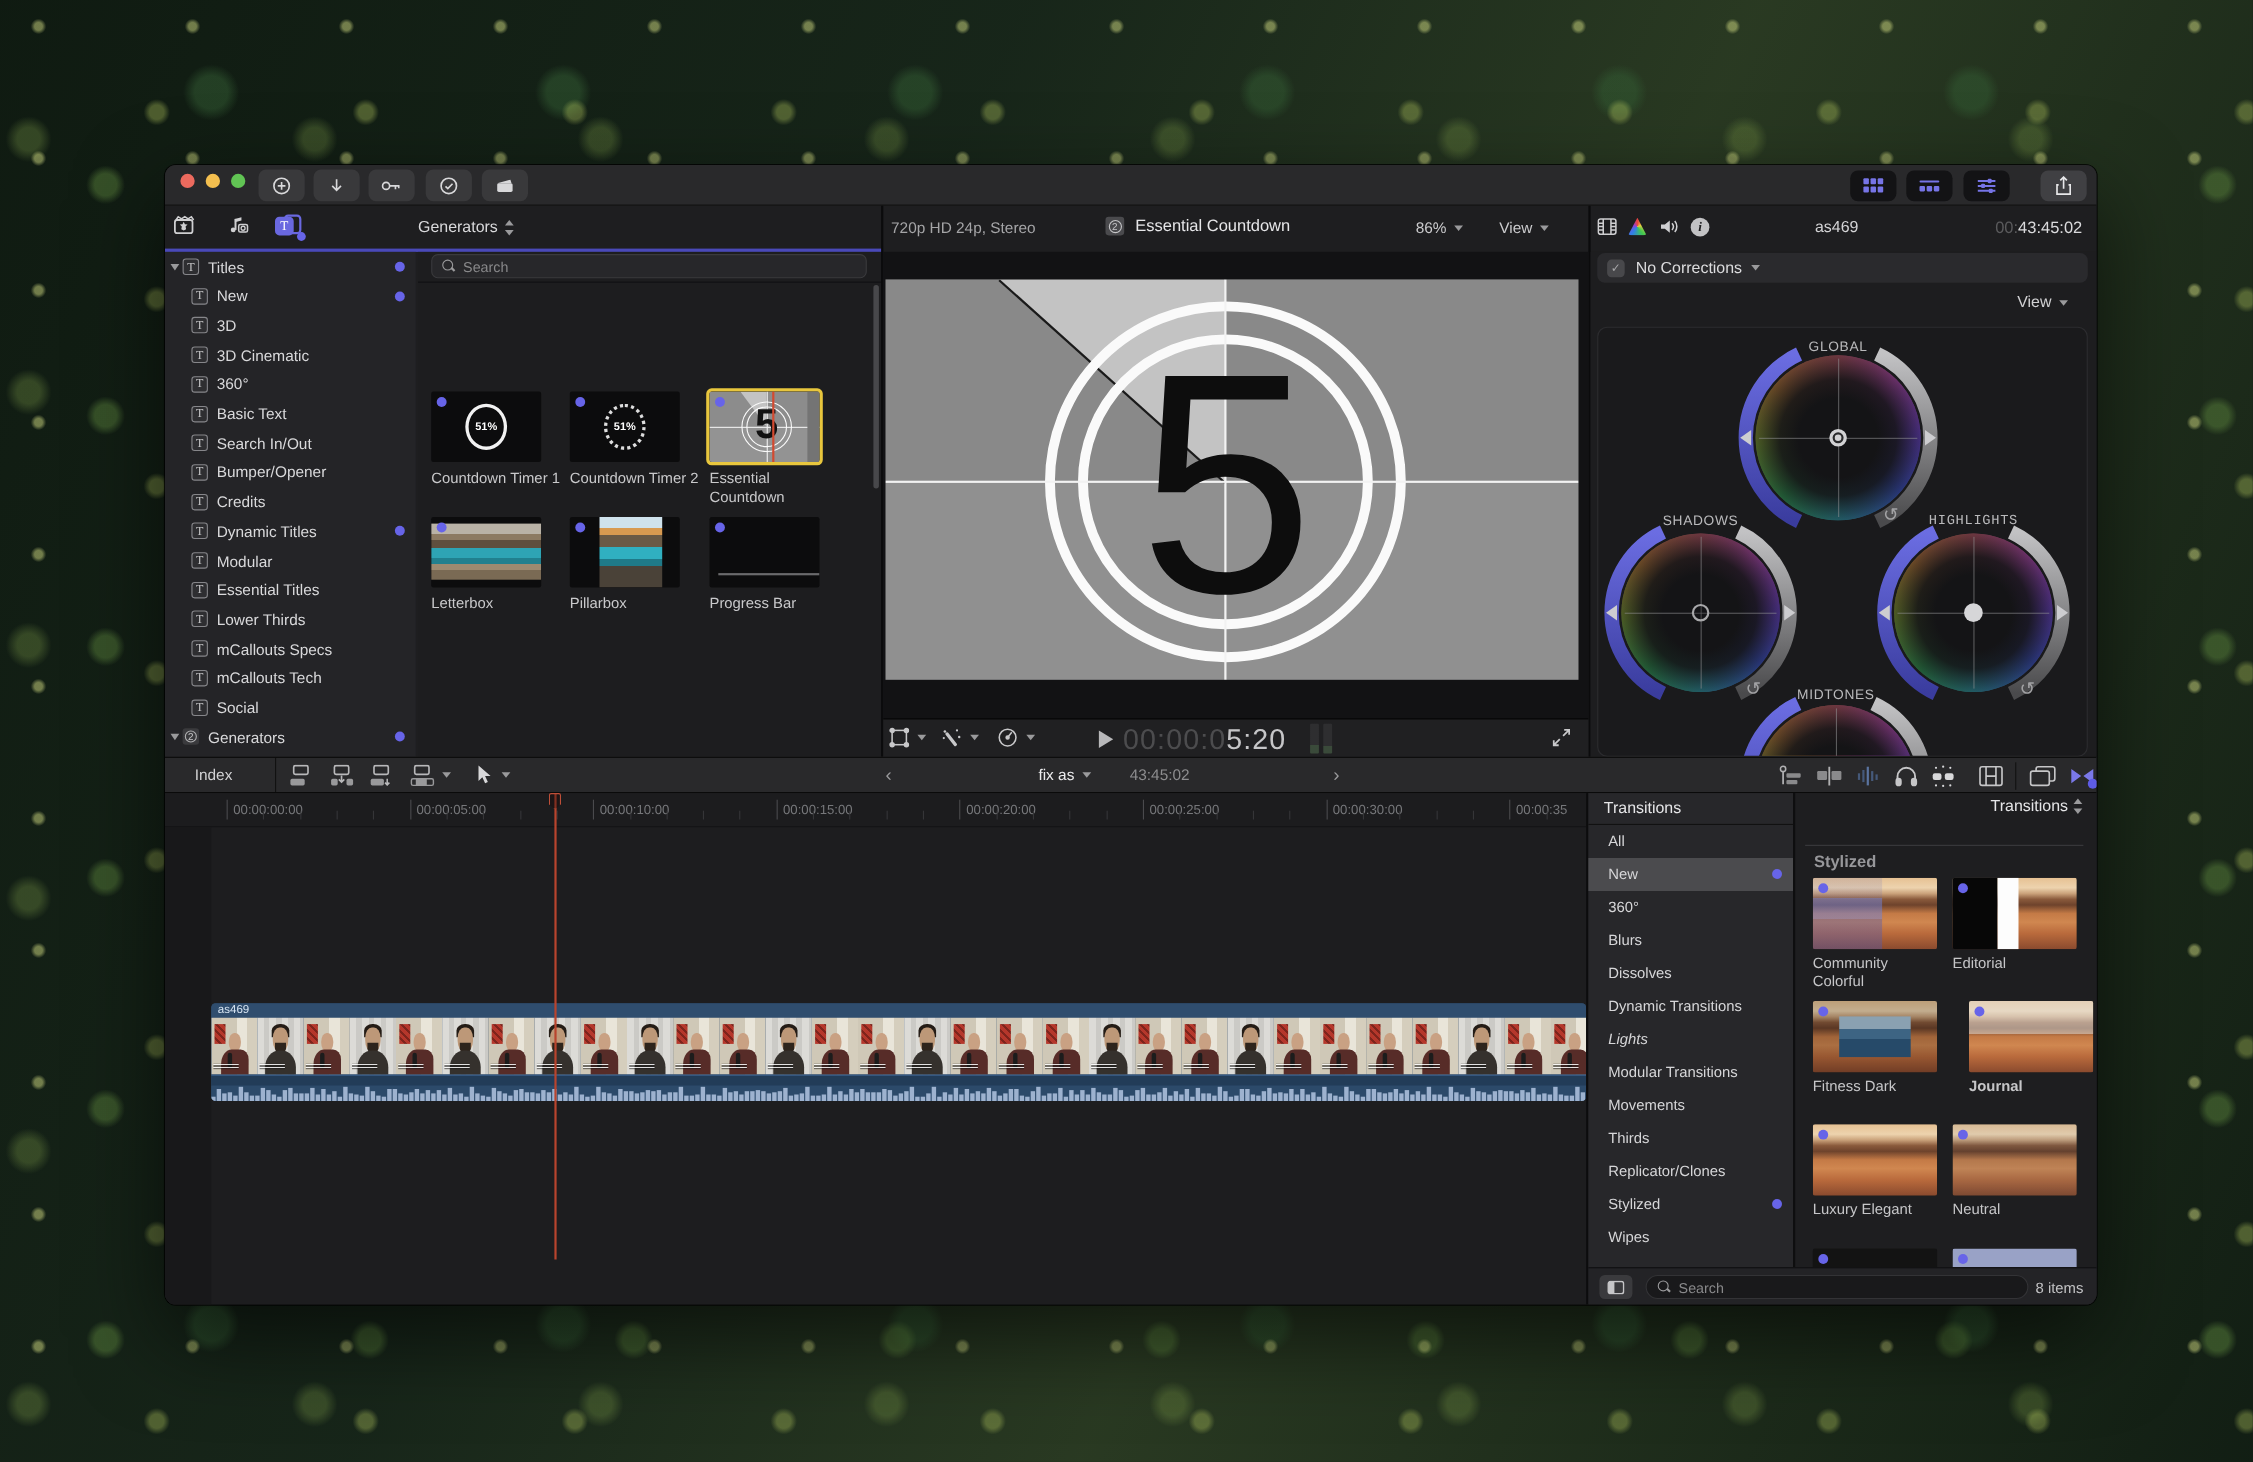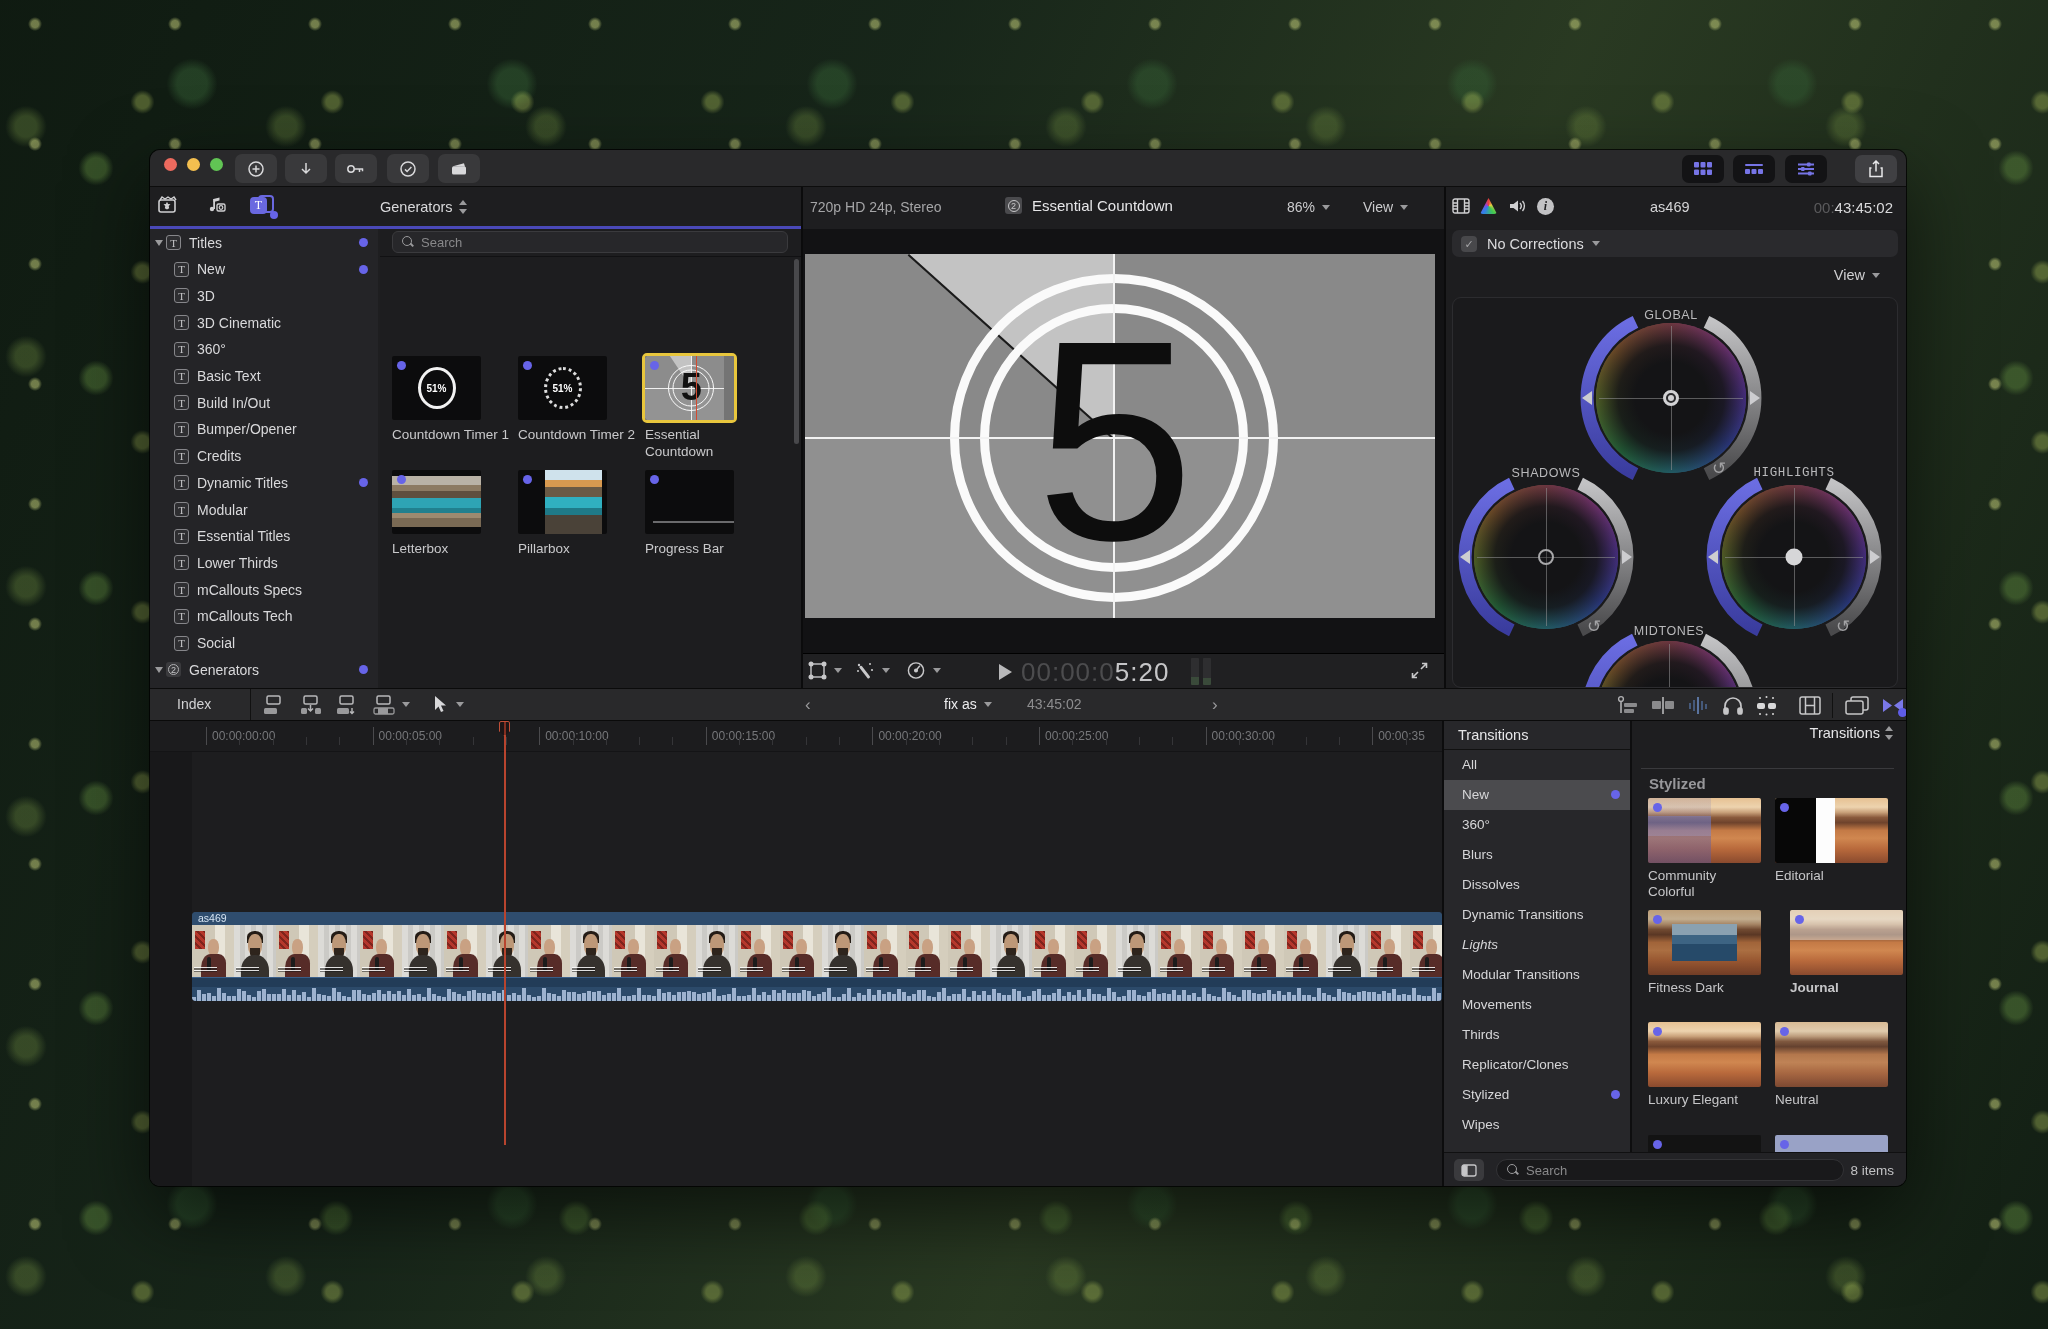--- a/index.html
+++ b/index.html
@@ -33,21 +33,21 @@
 .t-ic{width:15px;height:15px;border:1px solid #86868a;border-radius:3px;color:#c6c6c8;font-size:11px;font-family:"Liberation Serif",serif;display:flex;align-items:center;justify-content:center;margin-right:8px;background:#2e2e31}
 .g-ic{width:15px;height:15px;border-radius:3px;background:#3a3a3d;color:#c6c6c8;font-size:9px;display:flex;align-items:center;justify-content:center;margin-right:8px}
 .g-ic b{border:1px solid #b0b0b2;border-radius:50%;width:11px;height:11px;font-weight:normal;display:flex;align-items:center;justify-content:center}
 .pdot{width:9px;height:9px;border-radius:50%;background:#6764e8}
 .sb-row .pdot{position:absolute;right:10px}
 
 #browser{position:absolute;left:230px;top:79px;width:421px;height:459px;background:#1d1d1f}
 #bsearch{position:absolute;left:12px;top:2px;width:396px;height:22px;background:#27272a;border:1px solid #3a3a3d;border-radius:6px;display:flex;align-items:center;color:#88888a;font-size:13px}
 #bsearch .mag{margin:0 6px 0 8px}
 .srchline{position:absolute;left:0;top:27px;width:100%;height:1px;background:#111113}
-.bthumb{position:absolute;width:89px;height:64px;background:#0c0c0d;border-radius:2px;overflow:hidden}
+.bthumb{position:absolute;width:100px;height:64px;background:#0c0c0d;border-radius:2px;overflow:hidden}
 .bthumb.sel{outline:3px solid #e8c63d;outline-offset:0px}
 .blabel{position:absolute;width:120px;color:#c9c9cb;font-size:13.5px;line-height:17px}
 .bdot{position:absolute;left:5px;top:5px;width:9px;height:9px;border-radius:50%;background:#6764e8}
 .ring1{position:absolute;left:50%;top:50%;transform:translate(-50%,-50%);width:38px;height:42px;border:3px solid #f2f2f2;border-radius:50%;display:flex;align-items:center;justify-content:center;color:#fff;font-size:10px;font-weight:bold}
 .ring2{position:absolute;left:50%;top:50%;transform:translate(-50%,-50%);width:38px;height:42px;border:3px dotted #ddd;border-radius:50%;display:flex;align-items:center;justify-content:center;color:#fff;font-size:10px;font-weight:bold}
 .lakescene{background:linear-gradient(180deg,#b9b2a6 0 18%,#8c7a62 18% 30%,#5f4f3e 30% 44%,#2ea4b4 44% 62%,#21808e 62% 72%,#9c8a70 72% 82%,#7a6a54 82% 100%)}
 .lakescene2{background:linear-gradient(180deg,#cfe2ec 0 16%,#d89a50 16% 26%,#6a5a45 26% 42%,#30b0c0 42% 60%,#1f7a88 60% 70%,#4a4238 70% 100%)}
 
 .minicd{position:absolute;inset:0;background:linear-gradient(180deg,#8c8c8c 0 50%,#939393 50% 100%)}
 .minicd .wedge{position:absolute;left:28%;top:0;width:24%;height:50%;background:#c3c3c3;clip-path:polygon(0 0,100% 0,100% 100%)}
@@ -312,21 +312,21 @@
         <span>360°</span>
       </div>
       <div class="sb-row" style="top: 133.5px;">
         <span style="width:24px"></span>
         <span class="t-ic">T</span>
         <span>Basic Text</span>
       </div>
       <div class="sb-row" style="top: 160.2px;">
         <span style="width:24px"></span>
         <span class="t-ic">T</span>
-        <span>Build In/Out</span>
+        <span>Search In/Out</span>
       </div>
       <div class="sb-row" style="top: 186.9px;">
         <span style="width:24px"></span>
         <span class="t-ic">T</span>
         <span>Bumper/Opener</span>
       </div>
       <div class="sb-row" style="top: 213.6px;">
         <span style="width:24px"></span>
         <span class="t-ic">T</span>
         <span>Credits</span>

